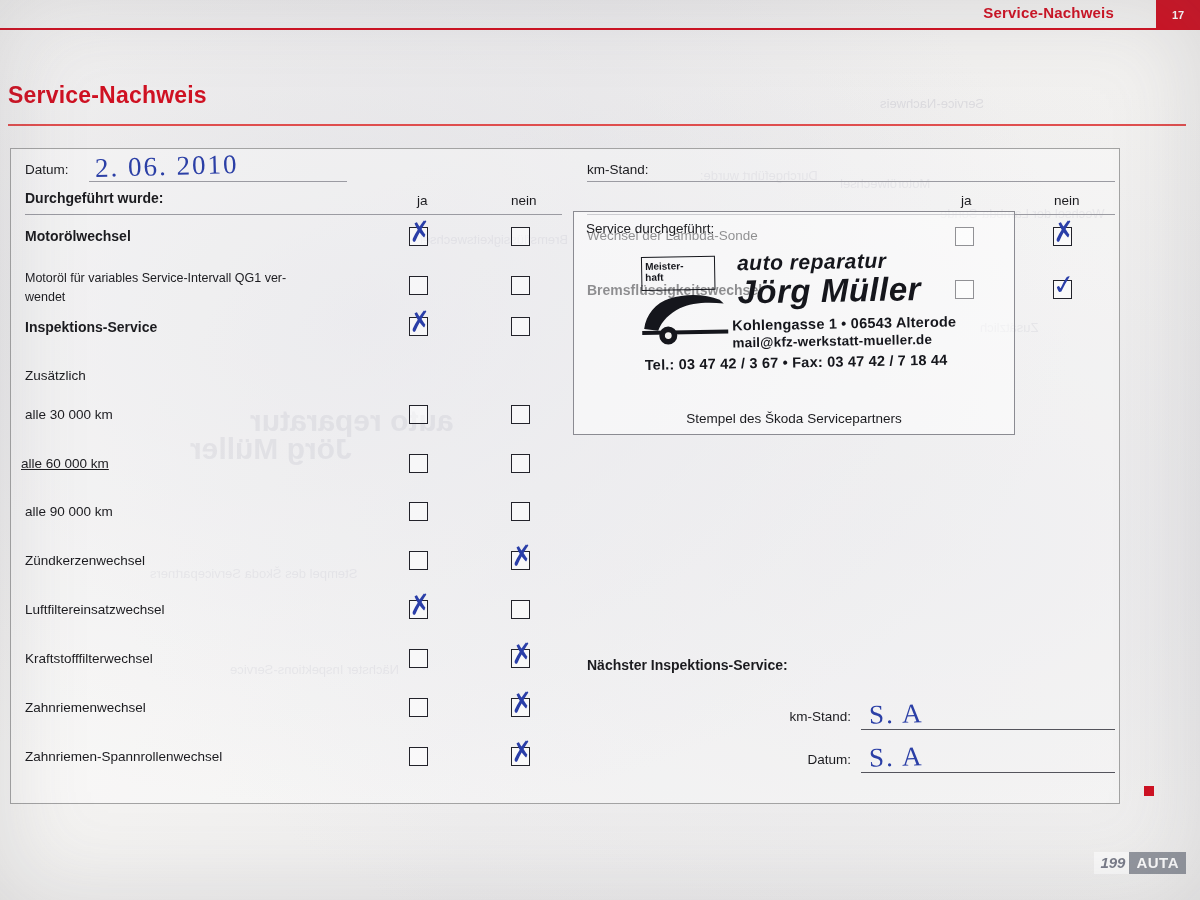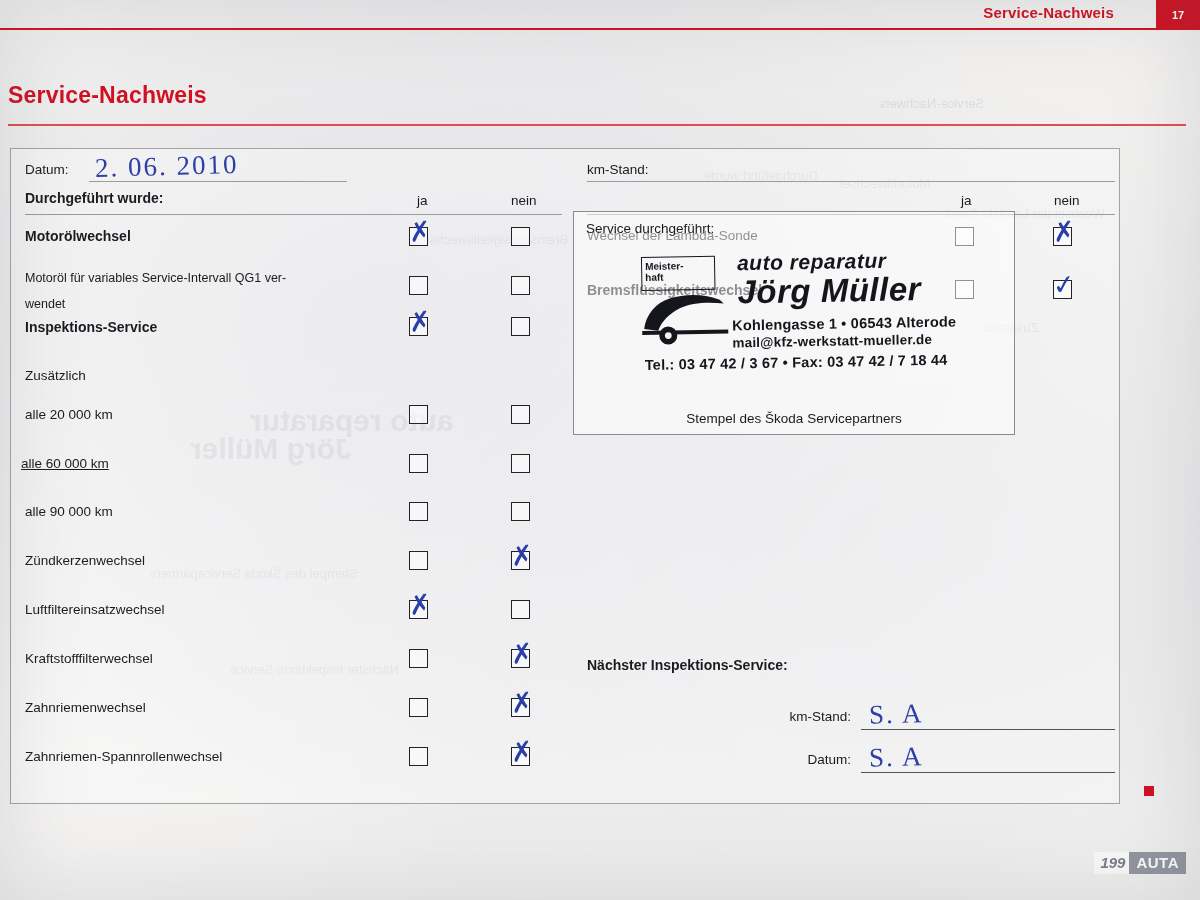--- a/index.html
+++ b/index.html
@@ -374,33 +374,33 @@
     <div class="colhead" style="left:500px; top:44px;">nein</div>
     <div class="hr-thin" style="left:14px; top:65px; width:537px;"></div>
 
     <div class="lbl bold" style="left:14px; top:79px;">Motorölwechsel</div>
     <div class="cb" style="left:398px; top:78px;">
         <span class="mark">✗</span>
       </div>
     <div class="cb" style="left:500px; top:78px;"></div>
 
     <div class="lbl small" style="left:14px; top:122px;">Motoröl für variables Service-Intervall QG1 ver-</div>
-    <div class="lbl small" style="left:14px; top:141px;margin-top:7px;">wendet</div>
+    <div class="lbl small" style="left:14px; top:141px;">wendet</div>
     <div class="cb" style="left:398px; top:127px;"></div>
     <div class="cb" style="left:500px; top:127px;"></div>
 
     <div class="lbl bold" style="left:14px; top:170px;">Inspektions-Service</div>
     <div class="cb" style="left:398px; top:168px;">
         <span class="mark">✗</span>
       </div>
     <div class="cb" style="left:500px; top:168px;"></div>
 
     <div class="lbl" style="left:14px; top:219px;">Zusätzlich</div>
 
-    <div class="lbl" style="left:14px; top:258px;">alle 20 000 km</div>
+    <div class="lbl" style="left:14px; top:258px;">alle 30 000 km</div>
     <div class="cb" style="left:398px; top:256px;"></div>
     <div class="cb" style="left:500px; top:256px;"></div>
 
     <div class="lbl" style="left:10px; top:307px;text-decoration:underline;">alle 60 000 km</div>
     <div class="cb" style="left:398px; top:305px;"></div>
     <div class="cb" style="left:500px; top:305px;"></div>
 
     <div class="lbl" style="left:14px; top:355px;">alle 90 000 km</div>
     <div class="cb" style="left:398px; top:353px;"></div>
     <div class="cb" style="left:500px; top:353px;"></div>

